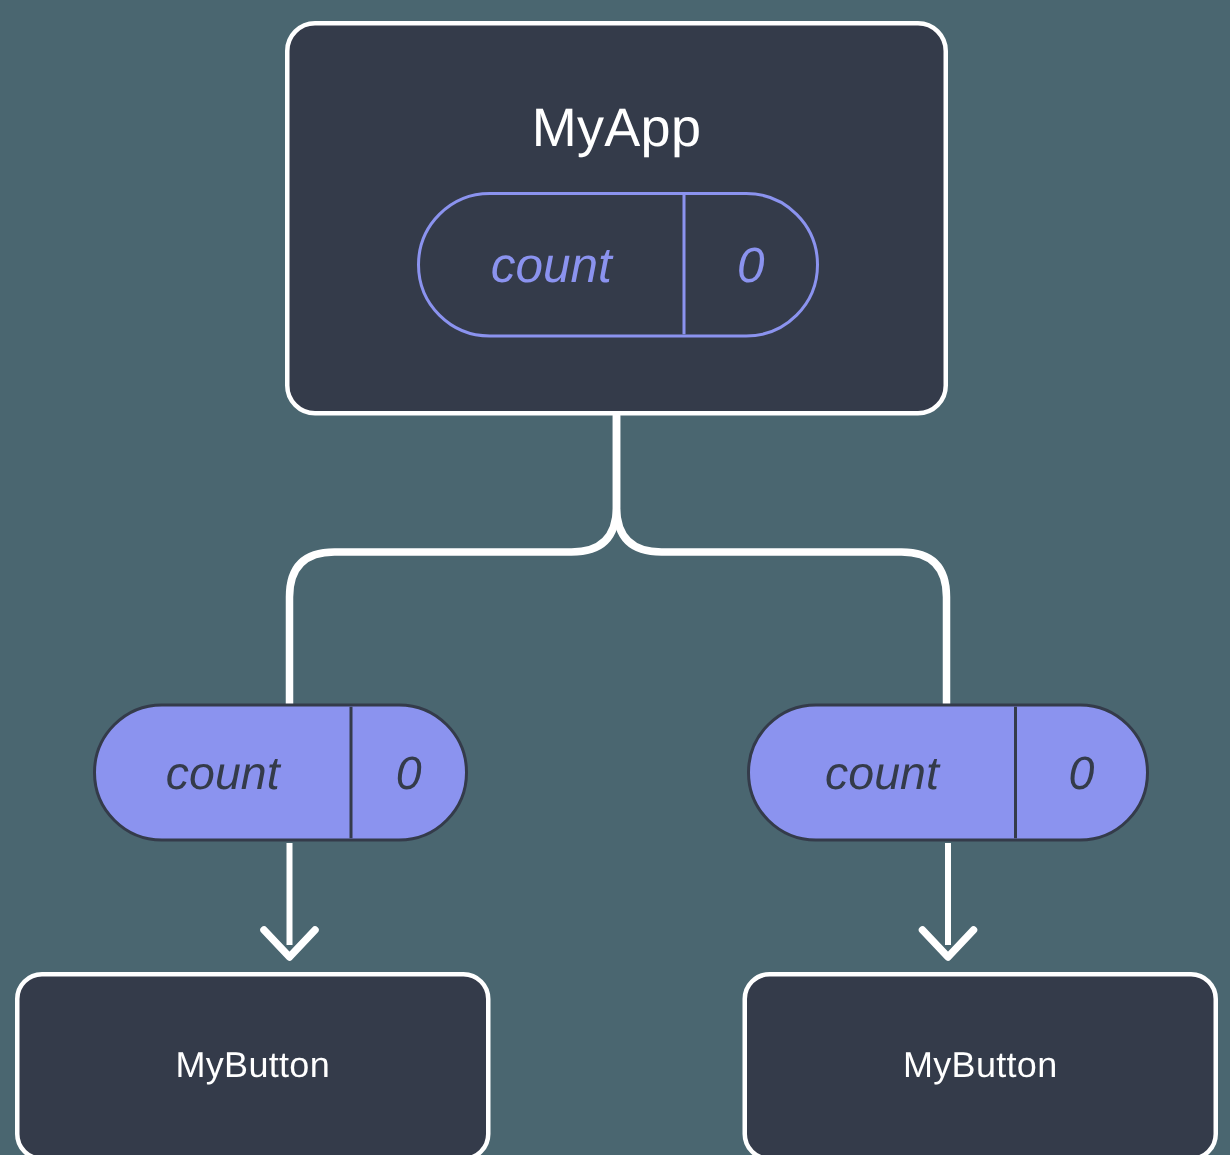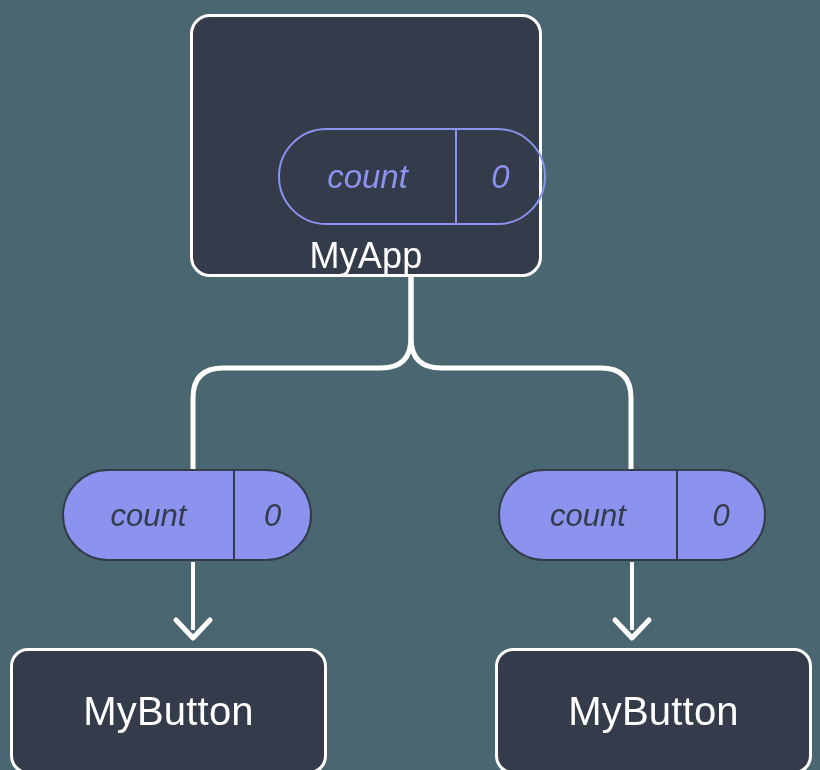--- a/index.html
+++ b/index.html
@@ -37,24 +37,23 @@
     font-size: 36px;
     font-weight: 400;
     letter-spacing: 0.2px;
     line-height: 1;
     white-space: nowrap;
   }
   
   #app-box {
     left: 190px;
     top: 14px;
-    width: 352px;
+    width: 442px;
     height: 263px;
     border-radius: 20px;
-    justify-content: flex-end;
   }
   #app-box .node-title { margin-top: 50px; }
 
   
   .pill {
     position: absolute;
     display: flex;
     align-items: stretch;
     box-sizing: border-box;
     overflow: hidden;
@@ -123,21 +122,21 @@
     justify-content: center;
   }
   #right-button {
     left: 495px;
     top: 648px;
     width: 317px;
     height: 126px;
     justify-content: center;
   }
   #left-button .node-title,
-  #right-button .node-title { font-size: 40px; }
+  #right-button .node-title { font-size: 24px; }
 </style>
 </head>
 <body>
 
 <div id="canvas">
 
   <svg class="layer" viewBox="0 0 820 770" xmlns="http://www.w3.org/2000/svg">
 
     <path d="M411,277 L411,338 Q411,368 381,368 L223,368 Q193,368 193,398 L193,470" fill="none" stroke="#ffffff" stroke-width="5" stroke-linecap="round" stroke-linejoin="round"></path>
     <path d="M411,277 L411,338 Q411,368 441,368 L601,368 Q631,368 631,398 L631,470" fill="none" stroke="#ffffff" stroke-width="5" stroke-linecap="round" stroke-linejoin="round"></path>

